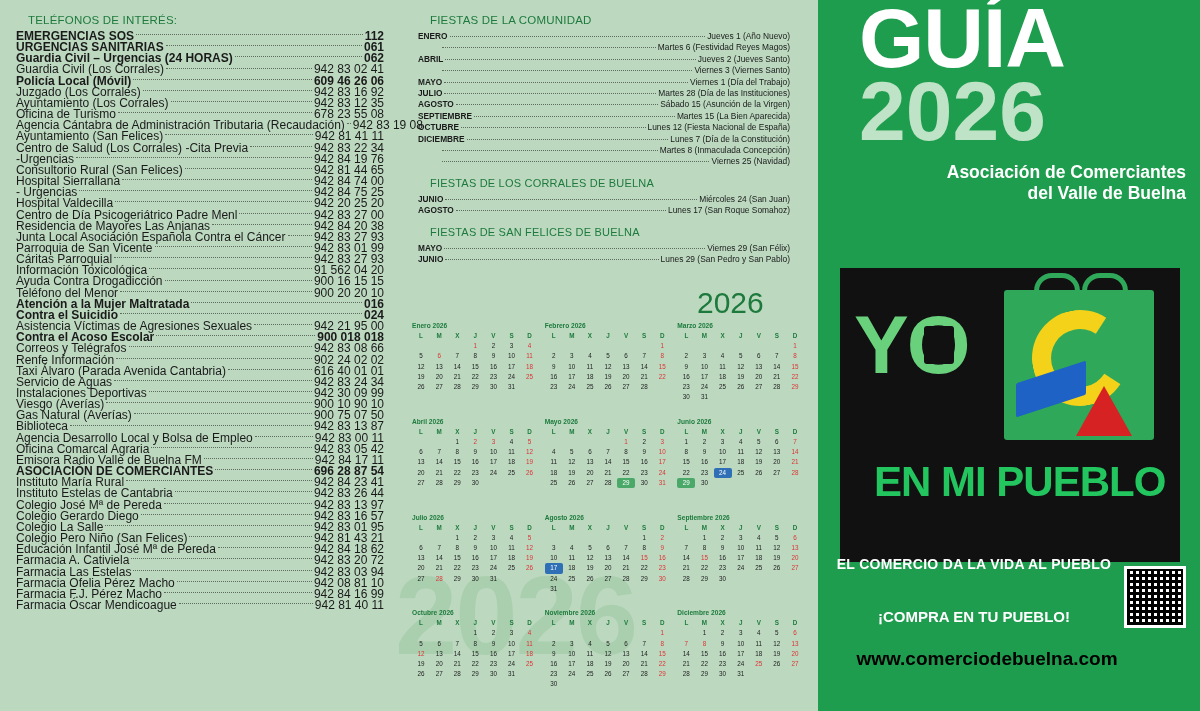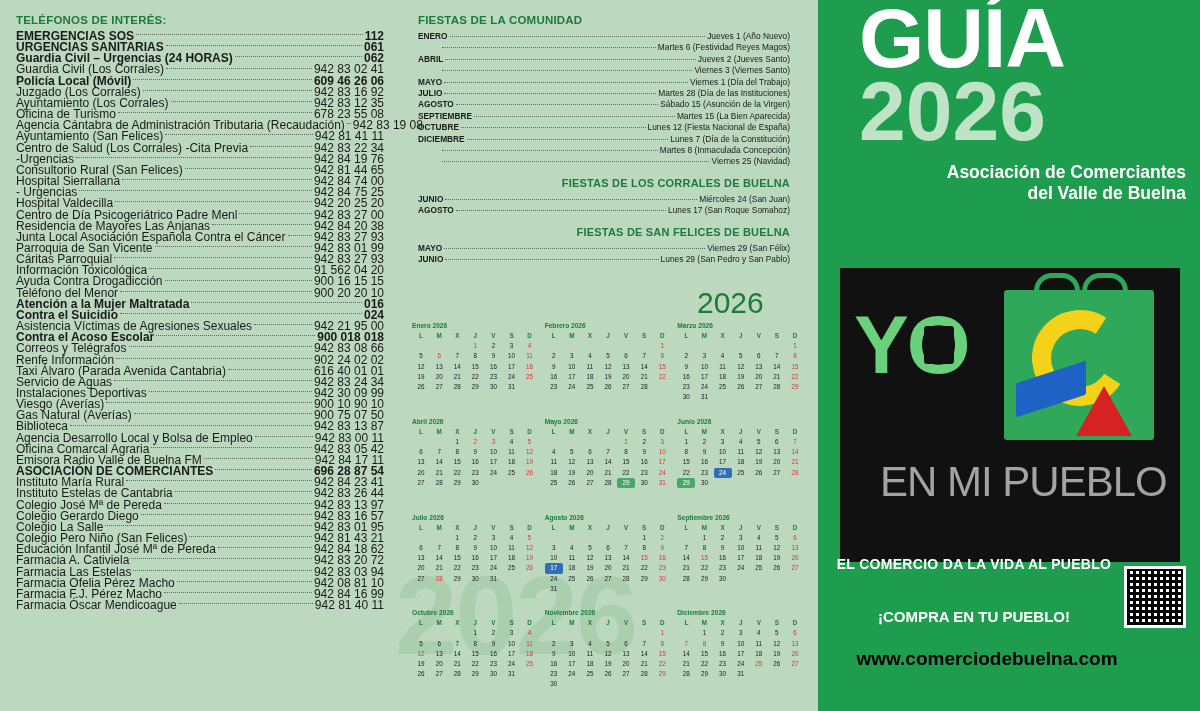--- a/index.html
+++ b/index.html
@@ -14,24 +14,24 @@
 
   
   .left-panel {
     width:818px; height:711px; background:#bcd9c0; position:relative;
     padding:0;
   }
   .col-phones { position:absolute; left:16px; top:14px; width:368px; }
   .col-fiestas { position:absolute; left:418px; top:14px; width:372px; }
 
   .sec-title {
-    color:#1d7a3c; font-weight:bold; font-size:11.5px; letter-spacing:.2px;
-    margin:0 0 5px 0;
-  }
-  .sec-title.small { font-size:11px;text-align:right; }
+    color:#1d7a3c; font-weight:normal; font-size:11.5px; letter-spacing:.2px;
+    margin:0 0 5px 12px;
+  }
+  .sec-title.small { font-size:11px; }
 
   .plist { list-style:none; margin:0; padding:0; }
   .prow {
     display:flex; align-items:center; font-size:12px; color:#1a1a1a;
     line-height:11.15px; white-space:nowrap;
   }
   .prow .nm { flex:0 0 auto; }
   .prow .dots {
     flex:1 1 auto; margin:0 2px; border-bottom:1px dotted #5c6b5e;
     transform:translateY(-2px); min-width:4px;
@@ -127,22 +127,22 @@
   }
   .cblue {
     position:absolute; left:176px; top:104px; width:70px; height:34px;
     background:#1d62c4; transform:skewY(-18deg); border-radius:2px;
   }
   .cred {
     position:absolute; left:236px; top:118px; width:56px; height:50px;
     background:#d62222; clip-path:polygon(50% 0,100% 100%,0 100%);
   }
   .enmi {
-    position:absolute; left:40px; top:190px; font-size:42px; font-weight:normal;
-    color:#a3a3a3; letter-spacing:-1px;
+    position:absolute; left:34px; top:190px; font-size:42px; font-weight:bold;
+    color:#22c55e; letter-spacing:-1px;
   }
   .oblack {
     position:absolute; left:84px; top:58px; width:30px; height:38px;
     border:9px solid #111; border-radius:3px;
   }
 
   .slogan1, .slogan2 {
     position:absolute; left:0; width:288px; text-align:center;
     font-weight:bold; color:#fff;
   }

